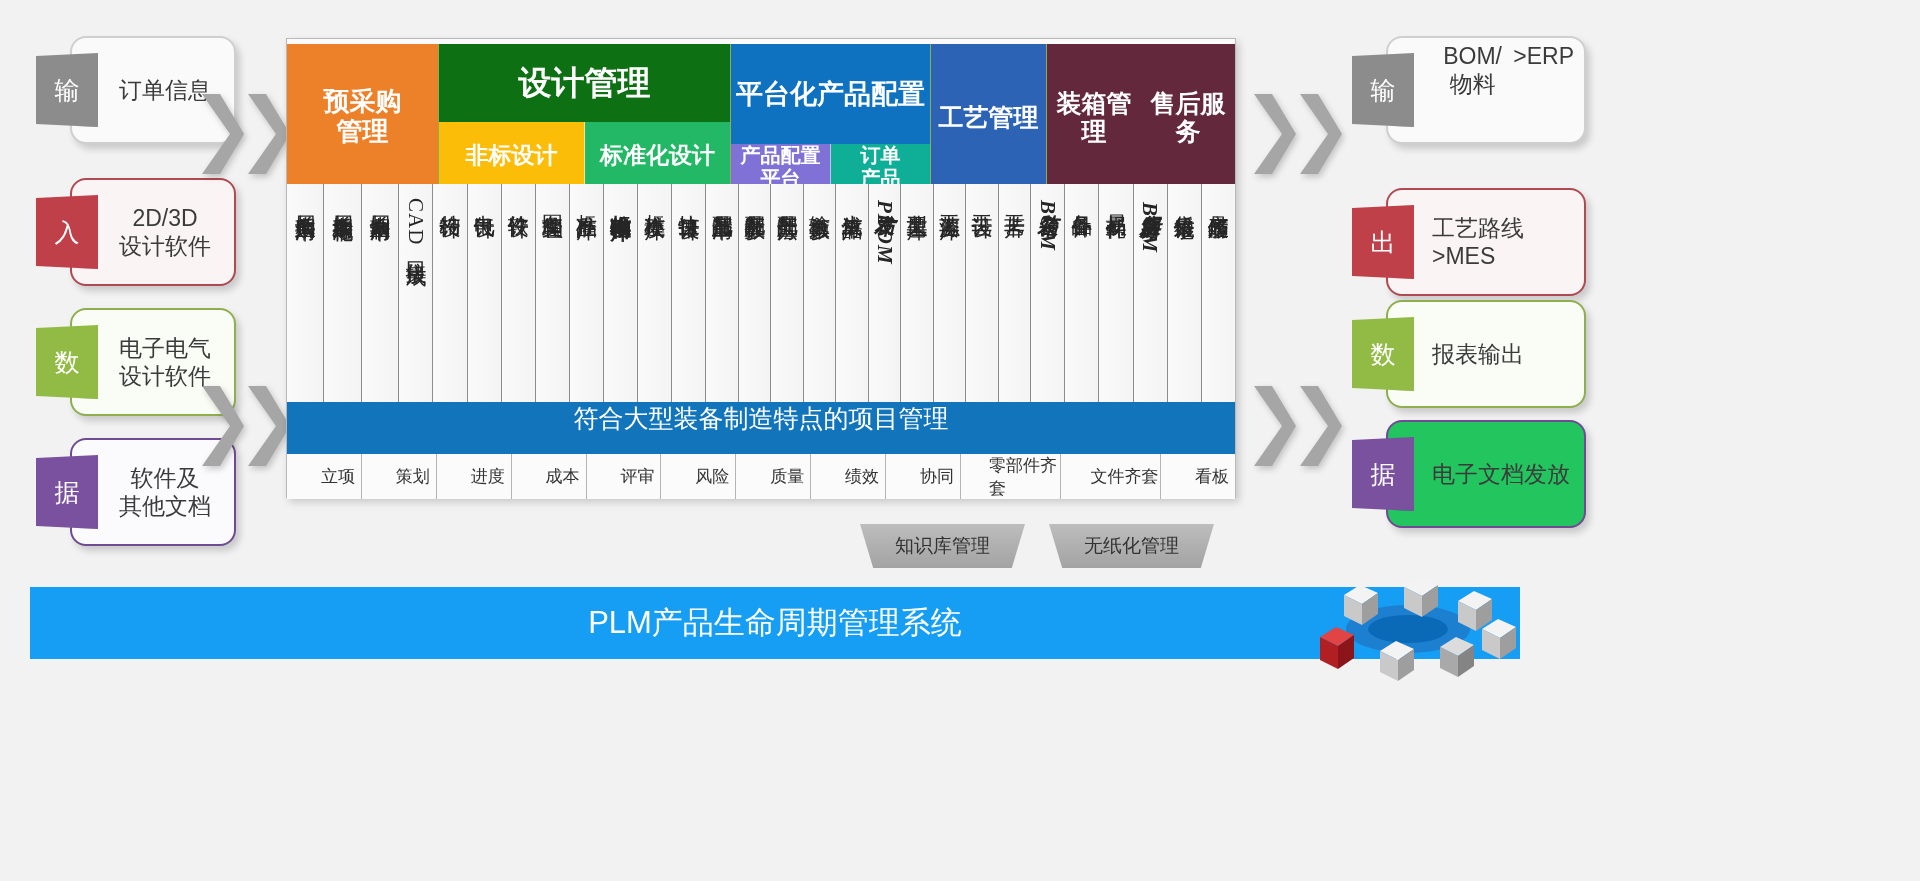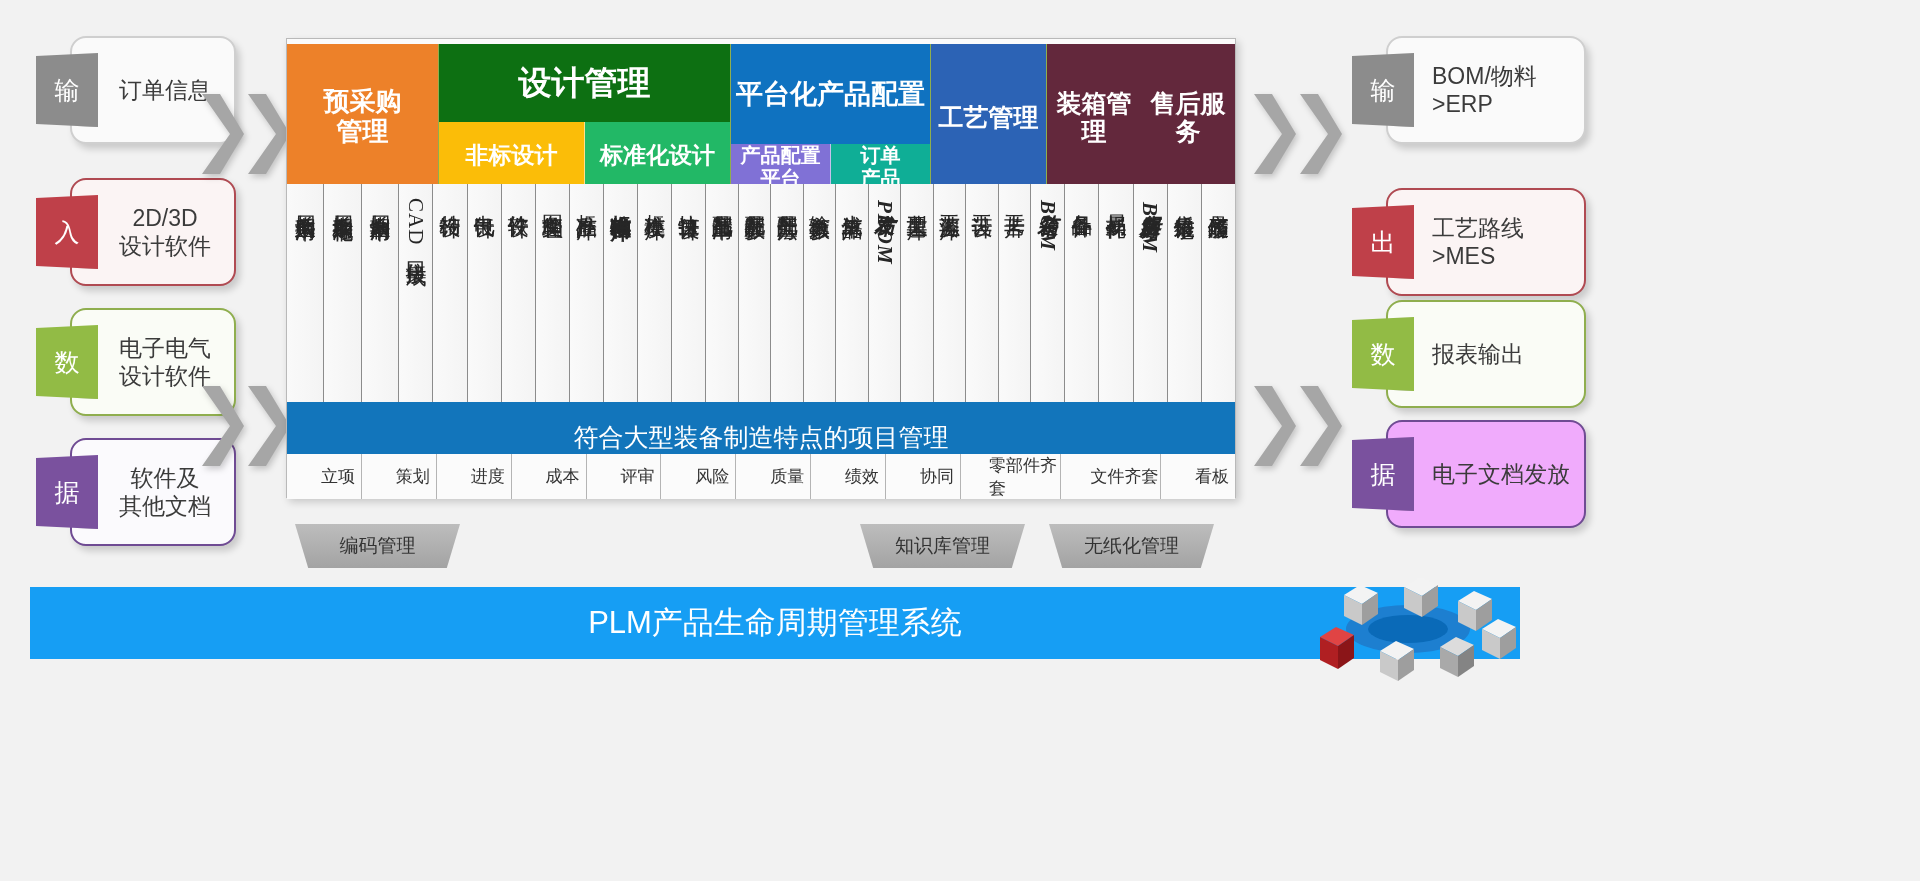--- a/index.html
+++ b/index.html
@@ -102,21 +102,21 @@
     font-style: italic;
     font-family: "Liberation Serif","DejaVu Serif",serif;
   }
   .vtxt.lat { text-orientation: mixed; }
 
   
   #pmBar {
     position: absolute; left: 0; top: 363px; width: 100%; height: 52px;
     background: #1275bb;
     color: #ffffff;
-    display: flex; align-items: flex-end; justify-content: center;
+    display: flex; align-items: flex-start; justify-content: center;
     font-size: 25px;
   }
   
   #pmItems {
     position: absolute; left: 0; top: 415px; width: 100%; height: 45px;
     display: flex;
     background: #fbfbfb;
   }
   .pmItem {
     flex: 1;
@@ -222,21 +222,21 @@
       </svg>
   <svg width="44" height="92" viewBox="0 0 44 92">
         <path d="M2 6 L30 46 L2 86 L20 86 L44 46 L20 6 Z" fill="#a6a6a6"></path>
       </svg>
 </div>
 
 <div class="side-card" style="left:1352px; top:36px;">
   <div class="side-tag" style="background:#8c8c8c;">
     <span>输</span>
   </div>
-  <div class="side-box" style="width:200px;border-color:#cfcfcf;background:#fafafa;flex-direction:column;align-items:flex-start;padding-left:44px;">
+  <div class="side-box" style="width:200px;border-color:#cfcfcf;background:#fafafa;flex-direction:row;align-items:flex-start;padding-left:44px;">
     <span>BOM/物料</span>
     <span>&gt;ERP</span>
   </div>
 </div>
 
 <div class="side-card" style="left:1352px; top:188px;">
   <div class="side-tag" style="background:#bf4049;">
     <span>出</span>
   </div>
   <div class="side-box" style="width:200px;border-color:#b04a52;background:#fbf4f4;flex-direction:column;align-items:flex-start;padding-left:44px;">
@@ -251,21 +251,21 @@
   </div>
   <div class="side-box" style="width:200px;border-color:#8fae4e;background:#fafcf6;align-items:center;justify-content:flex-start;padding-left:44px;">
     <span>报表输出</span>
   </div>
 </div>
 
 <div class="side-card" style="left:1352px; top:420px;">
   <div class="side-tag" style="background:#7a519e;">
     <span>据</span>
   </div>
-  <div class="side-box" style="width:200px;border-color:#6f4b93;background:#f0abfc;align-items:center;justify-content:flex-start;padding-left:44px;">
+  <div class="side-box" style="width:200px;border-color:#6f4b93;background:#22c55e;align-items:center;justify-content:flex-start;padding-left:44px;">
     <span>电子文档发放</span>
   </div>
 </div>
 
 <div id="panel">
 
   <div id="headerRow">
 
     <div class="hgroup" style="width:152px;">
       <div class="htop" style="background:#ed8129;height:145px;font-size:26px;flex-direction:column;">
@@ -443,23 +443,20 @@
         </div>
         <div class="pmItem wide">
           <span>文件齐套</span>
         </div>
         <div class="pmItem">
           <span>看板</span>
         </div>
       </div>
 </div>
 
-<div class="gtag" style="left:295px; top:524px; width:165px;">
-  <span>编码管理</span>
-</div>
 <div class="gtag" style="left:860px; top:524px; width:165px;">
   <span>知识库管理</span>
 </div>
 <div class="gtag" style="left:1049px; top:524px; width:165px;">
   <span>无纸化管理</span>
 </div>
 
 <div id="banner">
   <span>PLM产品生命周期管理系统</span>
 </div>

